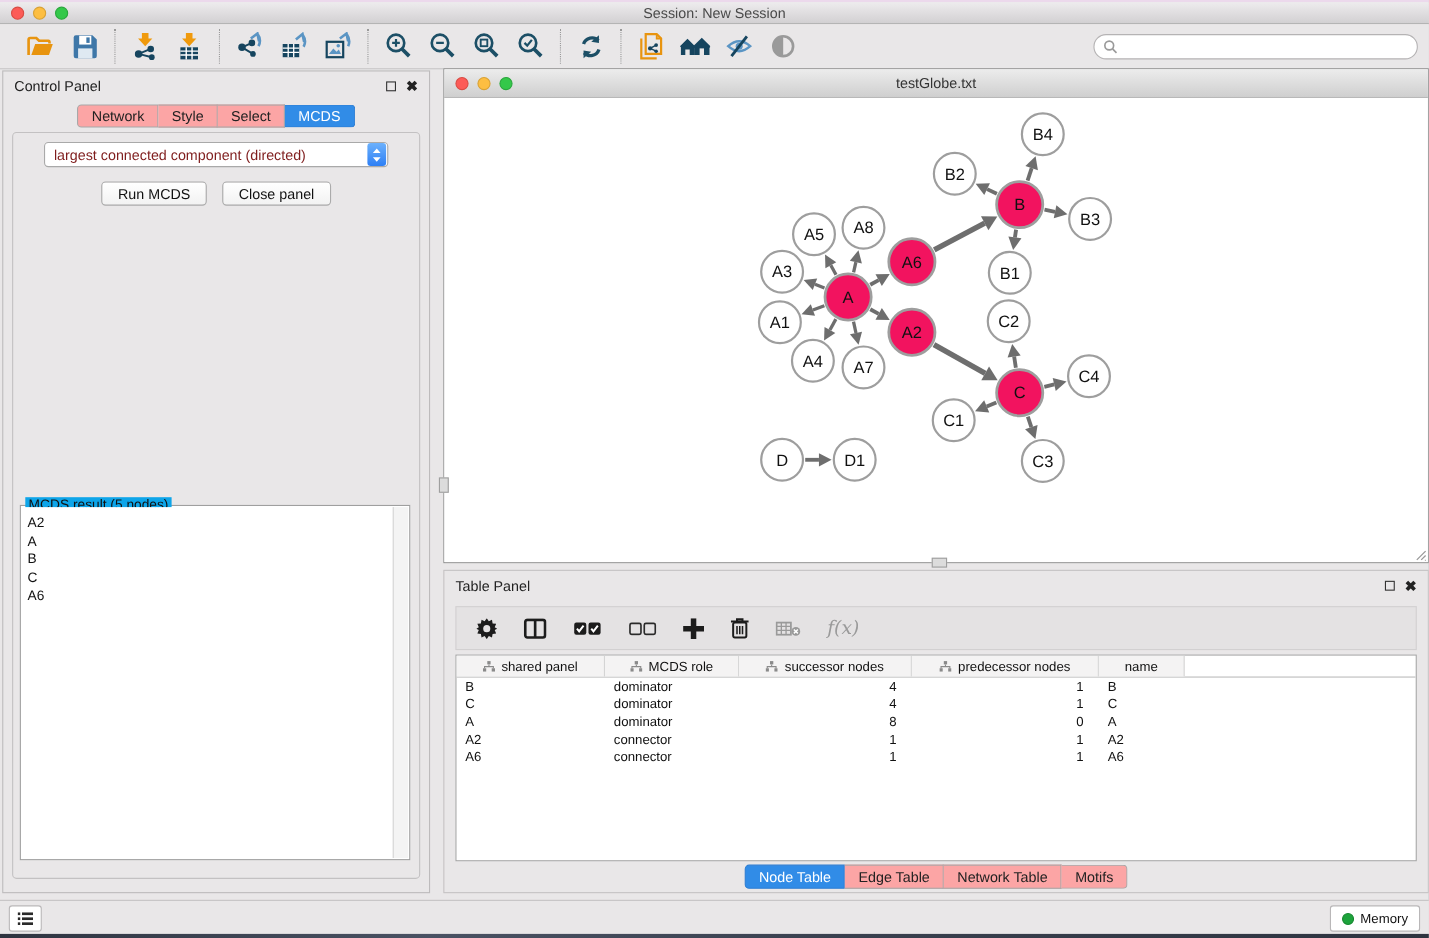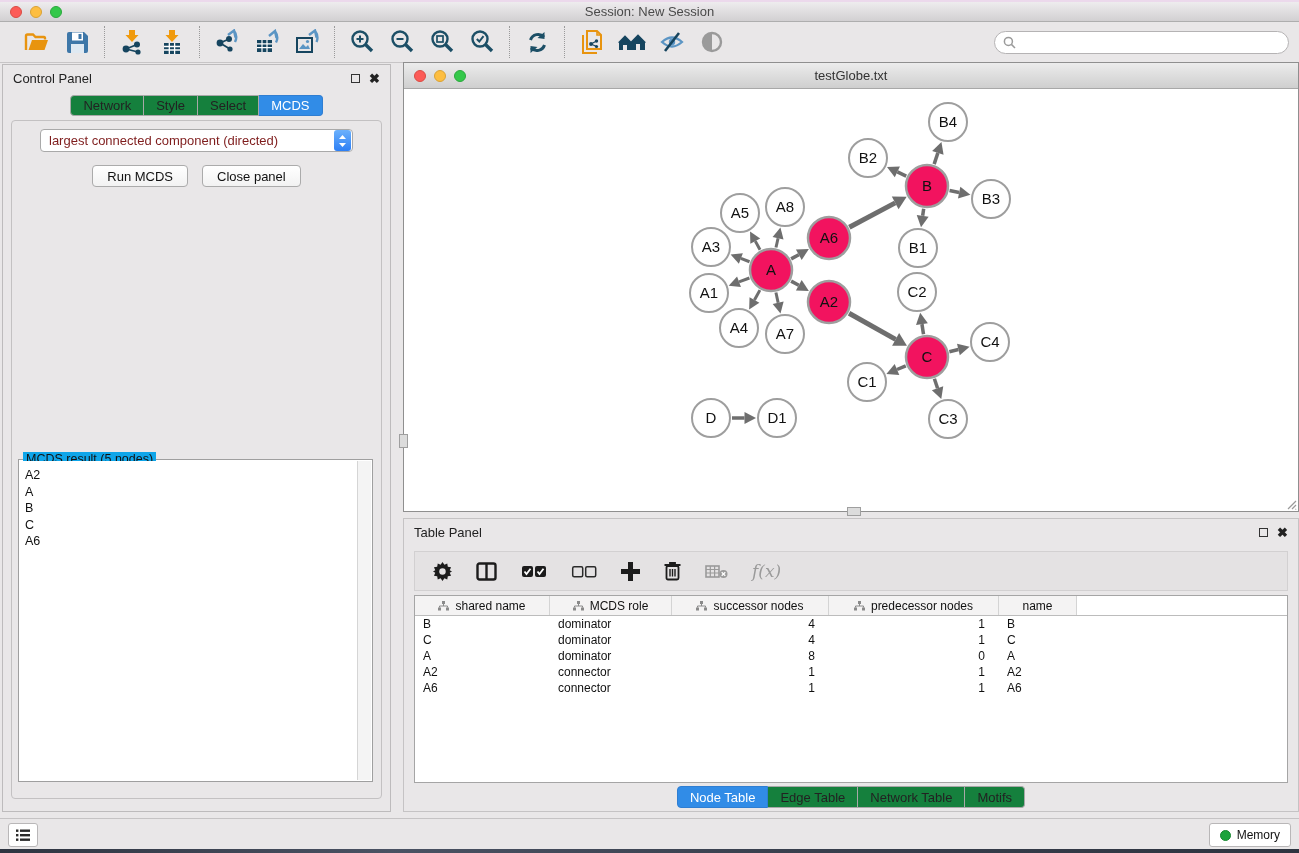--- a/index.html
+++ b/index.html
@@ -31,21 +31,21 @@
 
   
   .control-panel { position:absolute; left:2px; top:64px; width:389px; height:748px;
     background:#e9e7e8; border:1px solid #bdbbbc; }
   .panel-head { height:26px; display:flex; align-items:center; padding:0 10px; }
   .panel-head .ptitle { font-size:13px; color:#222; }
   .panel-controls { margin-left:auto; display:flex; gap:9px; align-items:center; }
   .float-ico { width:9px; height:9px; border:1.5px solid #333; display:inline-block; }
   .close-ico { font-size:13px; font-weight:bold; color:#222; line-height:9px; }
   .cp-tabs { display:flex; justify-content:center; margin-top:4px; }
-  .seg { font-size:13px; padding:2px 12px; background:#15803d; border:1px solid #a8a8a8; border-left:none;
+  .seg { font-size:13px; padding:2px 12px; background:#fca5a5; border:1px solid #a8a8a8; border-left:none;
     color:#222; height:21px; display:flex; align-items:center; }
   .seg:first-child { border-left:1px solid #a8a8a8; border-radius:4px 0 0 4px; }
   .seg:last-child { border-radius:0 4px 4px 0; }
   .seg.active { background:#318ce7; border-color:#2f7ed2; color:#fff; }
   .cp-body { position:absolute; left:8px; right:8px; top:55px; bottom:12px;
     border:1px solid #c3c1c2; border-radius:4px; }
   .opt-label { text-align:center; margin-top:18px; font-size:13px; color:#111; }
   .selectbox { margin:8px auto 0 auto; width:313px; height:23px; background:#fff;
     border:1px solid #a9a9a9; border-radius:4px; display:flex; align-items:center; }
   .selectbox .selval { flex:1; font-size:13px; padding-left:8px; color:#7f1d1d; white-space:nowrap; }
@@ -474,21 +474,21 @@
     </div>
     <div class="tp-table">
       <div class="thead">
           <div class="th" style="width: 135px;">
             <svg width="11" height="10" viewBox="0 0 11 10">
               <rect x="4" y="0" width="3" height="3" fill="#8a8a8a"></rect>
               <rect x="0" y="6.5" width="3" height="3" fill="#8a8a8a"></rect>
               <rect x="8" y="6.5" width="3" height="3" fill="#8a8a8a"></rect>
               <path d="M5.5 3 L5.5 5 M1.5 6.5 L1.5 5 L9.5 5 L9.5 6.5" stroke="#8a8a8a" fill="none" stroke-width="1"></path>
             </svg>
-            <span>shared name</span>
+            <span>shared panel</span>
           </div>
           <div class="th" style="width: 122px;">
             <svg width="11" height="10" viewBox="0 0 11 10">
               <rect x="4" y="0" width="3" height="3" fill="#8a8a8a"></rect>
               <rect x="0" y="6.5" width="3" height="3" fill="#8a8a8a"></rect>
               <rect x="8" y="6.5" width="3" height="3" fill="#8a8a8a"></rect>
               <path d="M5.5 3 L5.5 5 M1.5 6.5 L1.5 5 L9.5 5 L9.5 6.5" stroke="#8a8a8a" fill="none" stroke-width="1"></path>
             </svg>
             <span>MCDS role</span>
           </div>

